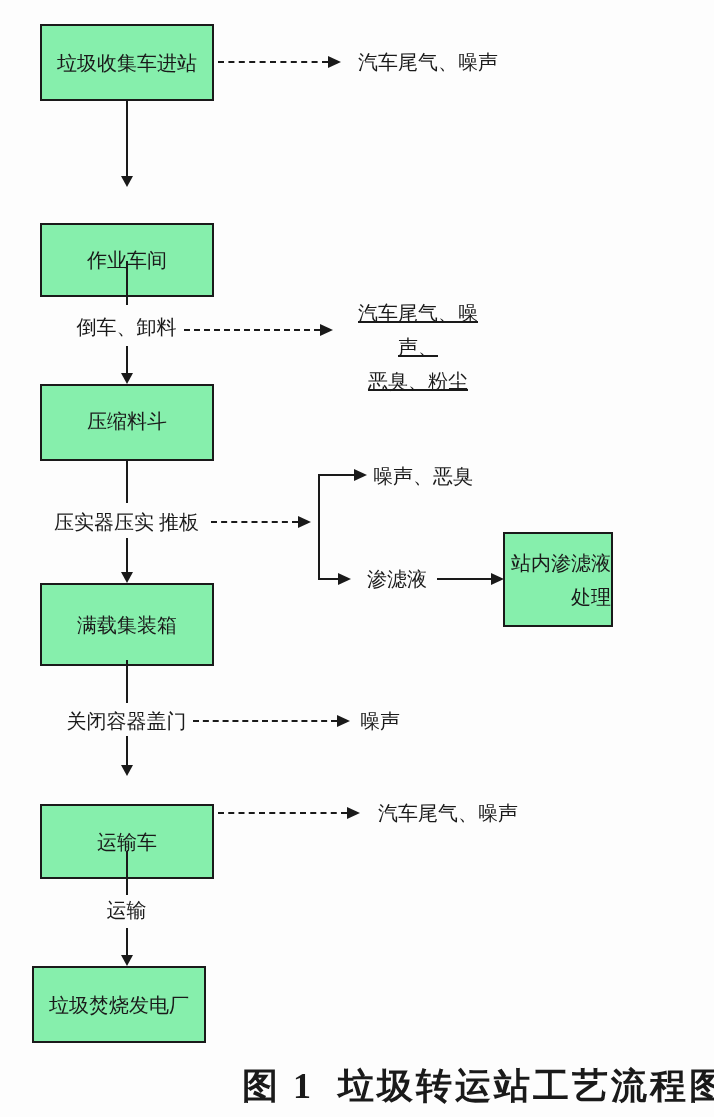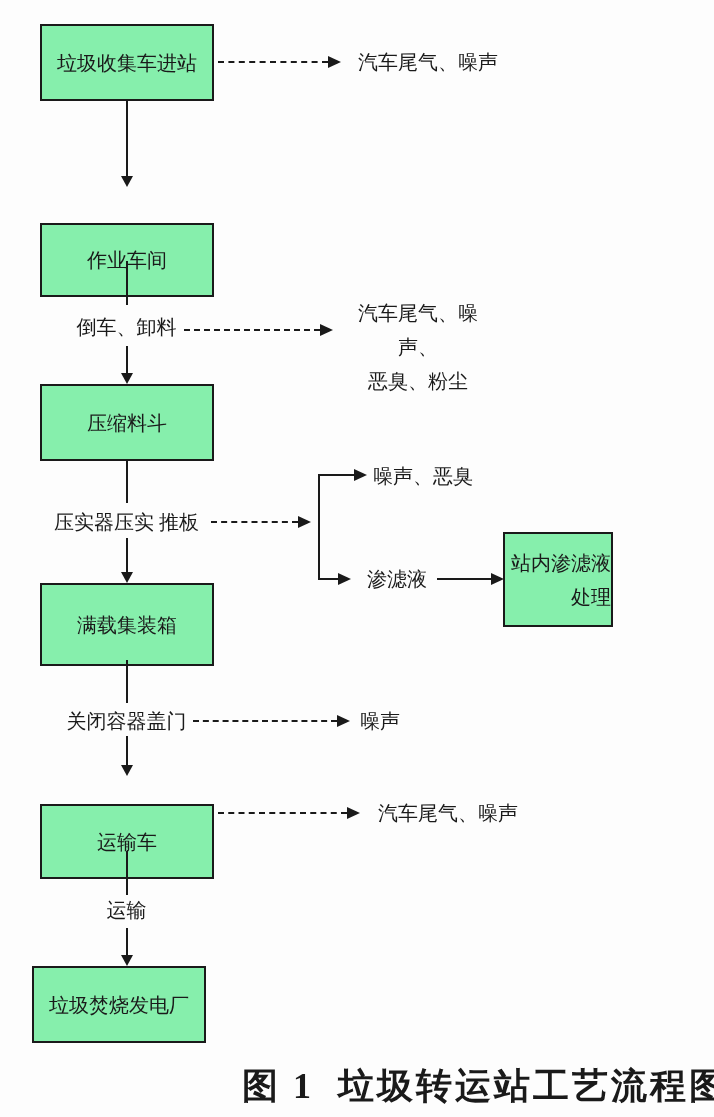--- a/index.html
+++ b/index.html
@@ -63,21 +63,21 @@
 </style>
 </head>
 <body>
 
 <div id="canvas">
 
   <div class="box" style="left:40px;top:24px;width:174px;height:77px;">垃圾收集车进站</div>
 
   <div class="box" style="left:40px;top:187px;width:174px;height:74px;margin-top:36px;">作业车间</div>
 
-  <div class="box" style="left:40px;top:384px;width:174px;height:77px;">压缩料斗</div>
+  <div class="box" style="left:40px;top:384px;width:174px;height:77px;font-family:Liberation Mono, monospace;">压缩料斗</div>
 
   <div class="box" style="left:40px;top:583px;width:174px;height:83px;">满载集装箱</div>
 
   <div class="box" style="left:40px;top:804px;width:174px;height:75px;">运输车</div>
 
   <div class="box" style="left:32px;top:966px;width:174px;height:77px;">垃圾焚烧发电厂</div>
 
   <div class="box" style="left:503px;top:532px;width:110px;height:95px;">站内渗滤液处理</div>
 
   <div class="vline" style="left:126px;top:101px;height:75px;"></div>
@@ -126,21 +126,21 @@
   <div class="hline" style="left:318px;top:474px;width:36px;"></div>
   <div class="ah-right" style="left:354px;top:469px;"></div>
   <div class="hline" style="left:318px;top:578px;width:20px;"></div>
   <div class="ah-right" style="left:338px;top:573px;"></div>
 
   <div class="hline" style="left:437px;top:578px;width:54px;"></div>
   <div class="ah-right" style="left:491px;top:573px;"></div>
 
   <div class="etext" style="left:358px;top:48px;">汽车尾气、噪声</div>
 
-  <div class="etext-multi" style="left:345px;top:296px;width:146px;">
+  <div class="etext-multi" style="left:345px;top:296px;width:146px;text-decoration:underline;">
     <span style="display:block;">汽车尾气、噪声、</span>
     <span style="display:block;">恶臭、粉尘</span>
   </div>
 
   <div class="etext" style="left:373px;top:462px;">噪声、恶臭</div>
 
   <div class="etext" style="left:367px;top:565px;">渗滤液</div>
 
   <div class="etext" style="left:360px;top:707px;">噪声</div>
 

